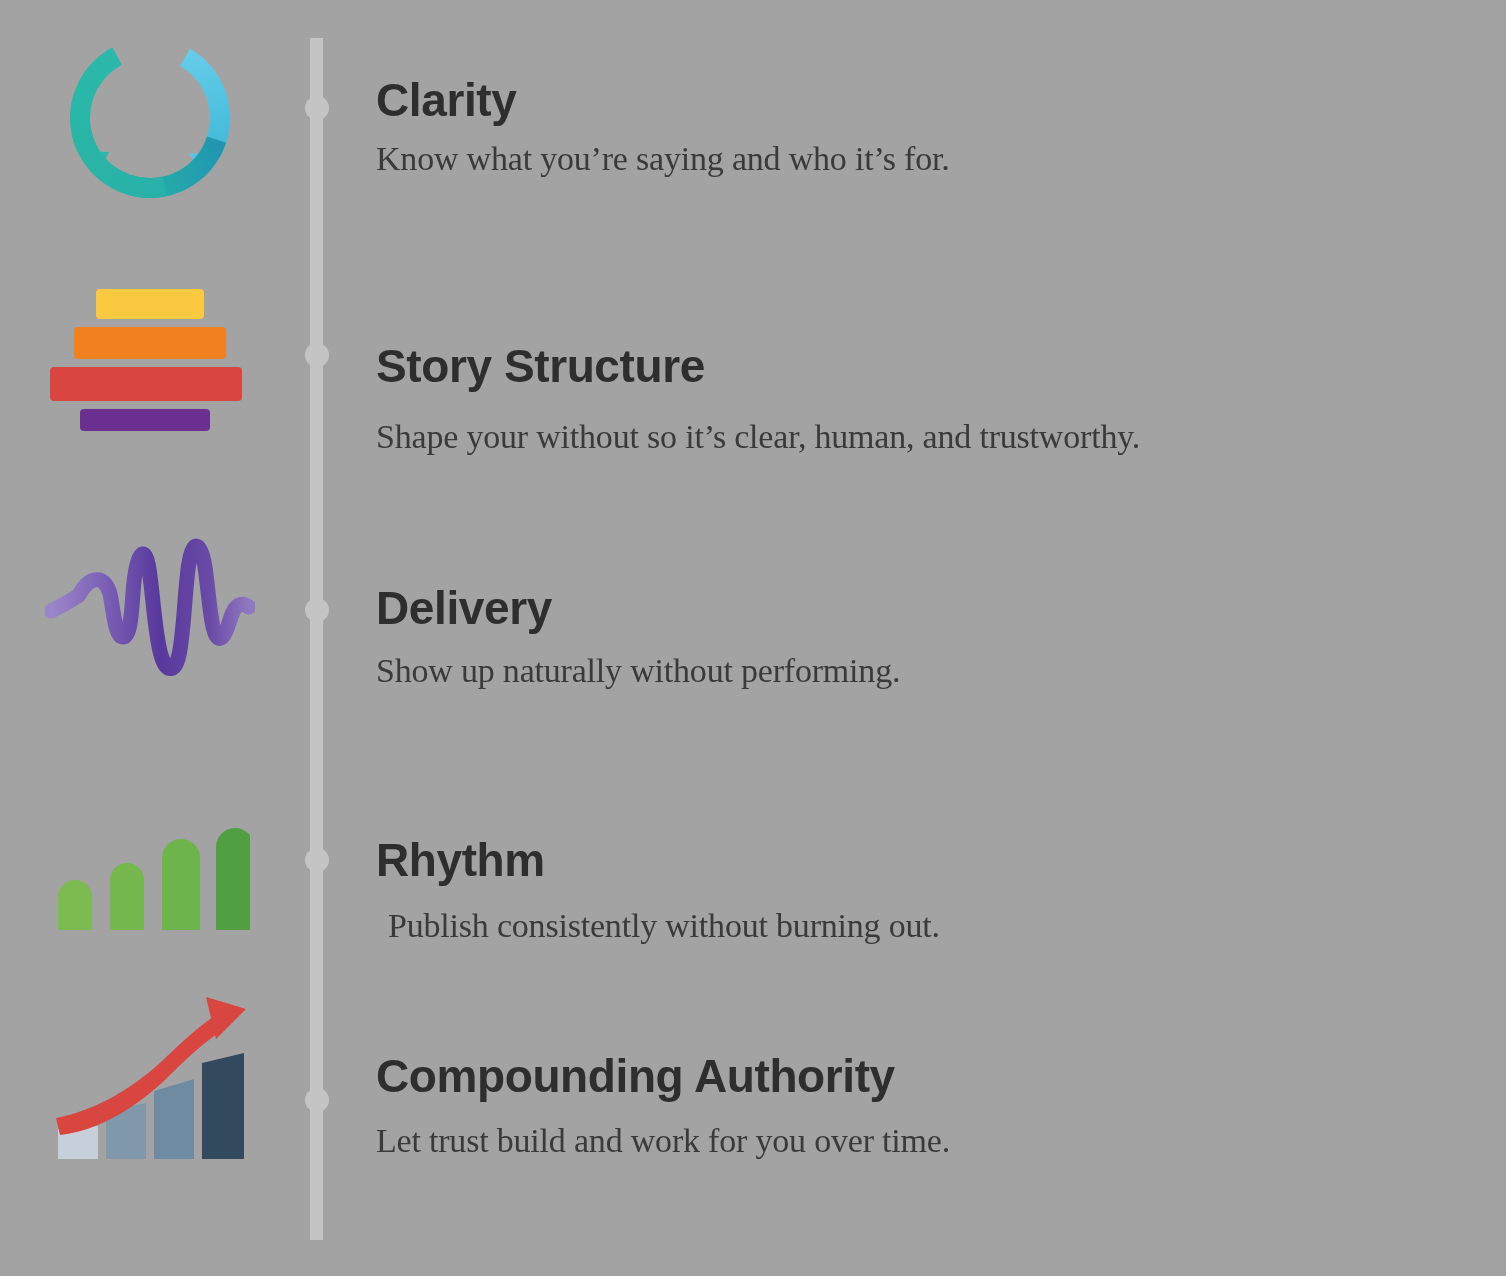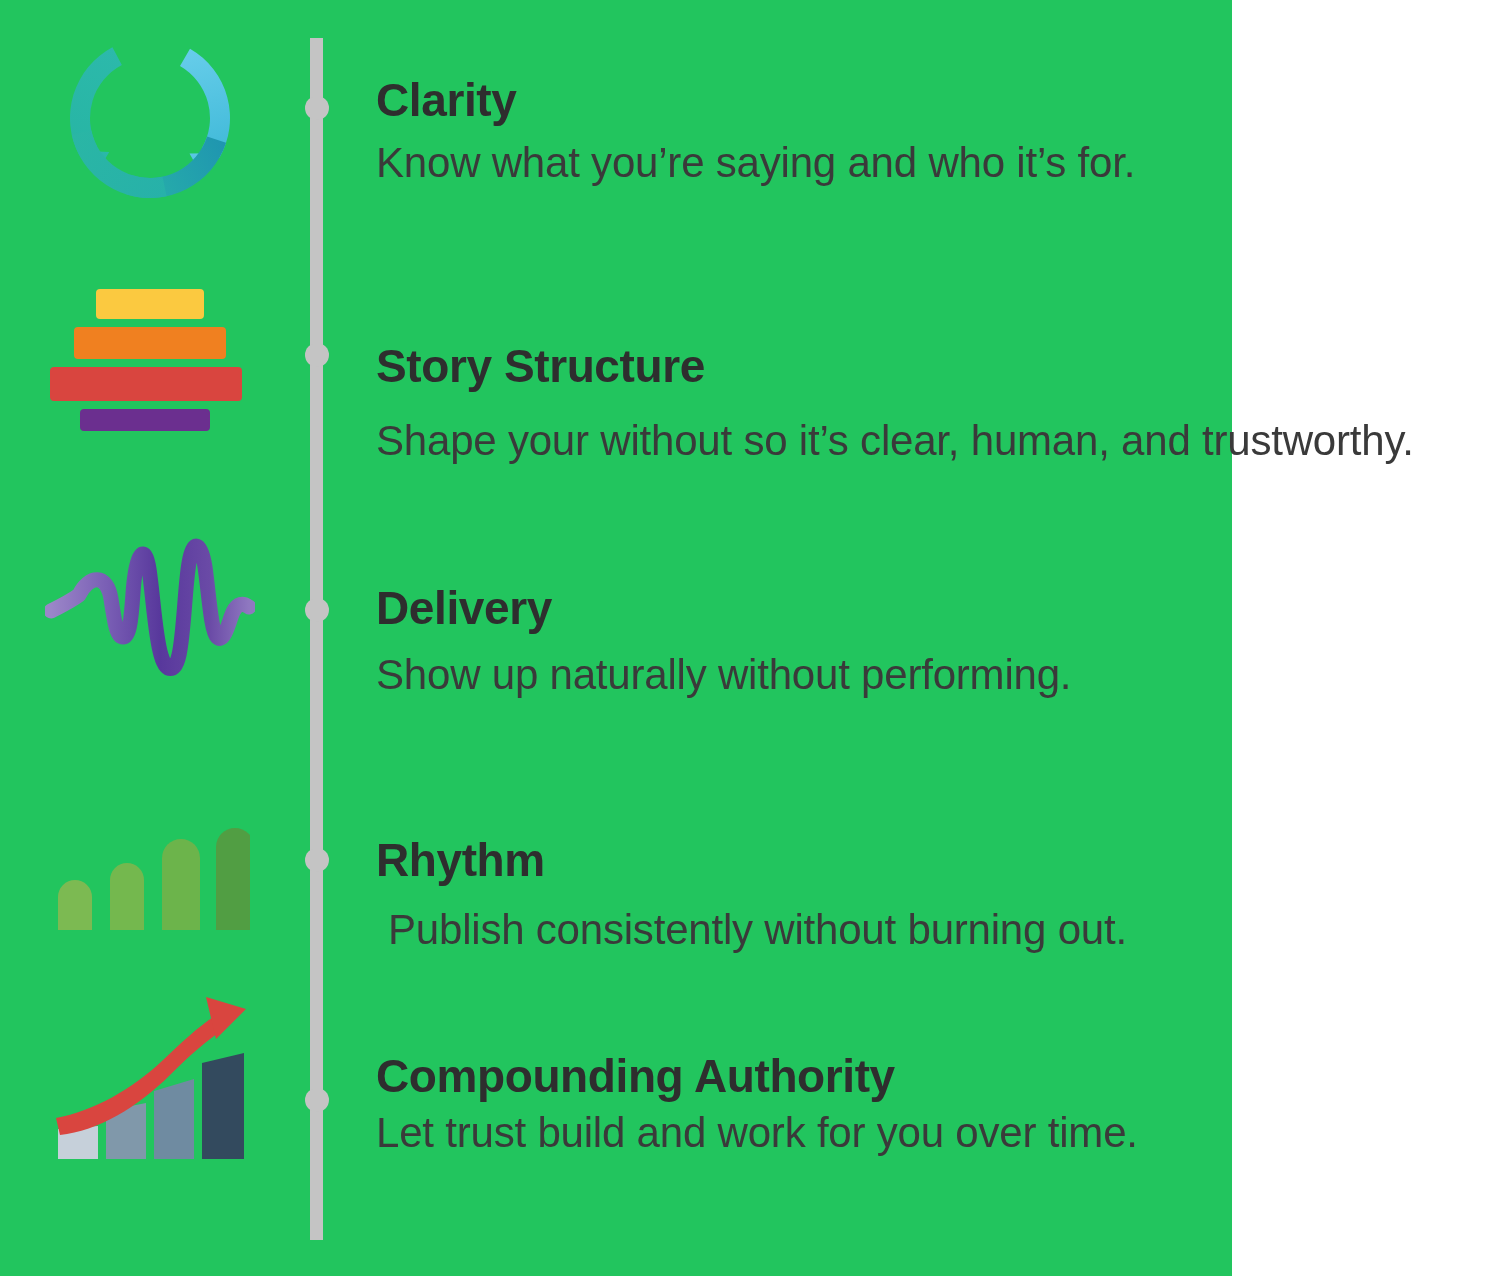--- a/index.html
+++ b/index.html
@@ -7,23 +7,23 @@
   html, body {
     width: 1506px;
     height: 1276px;
     background: #ffffff;
     font-family: "Liberation Sans", sans-serif;
     overflow: hidden;
   }
 
   .infographic {
     position: relative;
-    width: 1232px;
+    width: 1506px;
     height: 1276px;
-    background: #22c55e;
+    background: #a3a3a3;
   }
 
   
   .timeline-line {
     position: absolute;
     left: 310px;
     top: 38px;
     width: 13px;
     height: 1202px;
     background: #c4c4c4;
@@ -64,23 +64,23 @@
     font-family: "Liberation Sans", sans-serif;
     font-weight: bold;
     font-size: 46px;
     line-height: 1.06;
     color: #2e2e2e;
     letter-spacing: -0.4px;
     white-space: nowrap;
   }
 
   .item-desc {
-    font-family: Liberation Sans, sans-serif;
+    font-family: Liberation Serif, serif;
     font-weight: normal;
-    font-size: 42px;
+    font-size: 34px;
     line-height: 1.15;
     color: #3a3a3a;
     letter-spacing: -0.2px;
     white-space: nowrap;
   }
 
   
   #row-clarity { top: 0px; height: 250px; }
   #row-clarity .icon-cell { top: 28px; height: 180px; }
   #row-clarity .text-cell { top: 76px; }
@@ -101,21 +101,21 @@
   
   #row-rhythm { top: 750px; height: 250px; }
   #row-rhythm .icon-cell { top: 50px; height: 160px; }
   #row-rhythm .text-cell { top: 86px; }
   #row-rhythm .item-desc { margin-top: 21px; padding-left: 12px; }
 
   
   #row-authority { top: 1000px; height: 276px; }
   #row-authority .icon-cell { top: -16px; height: 190px; }
   #row-authority .text-cell { top: 52px; }
-  #row-authority .item-desc { margin-top: 8px; }
+  #row-authority .item-desc { margin-top: 20px; }
 
   .icon-svg { display: block; }
 </style>
 </head>
 <body>
 
 <div class="infographic">
 
   <div class="timeline-line"></div>
   <div class="timeline-dot" style="top:96px;"></div>

